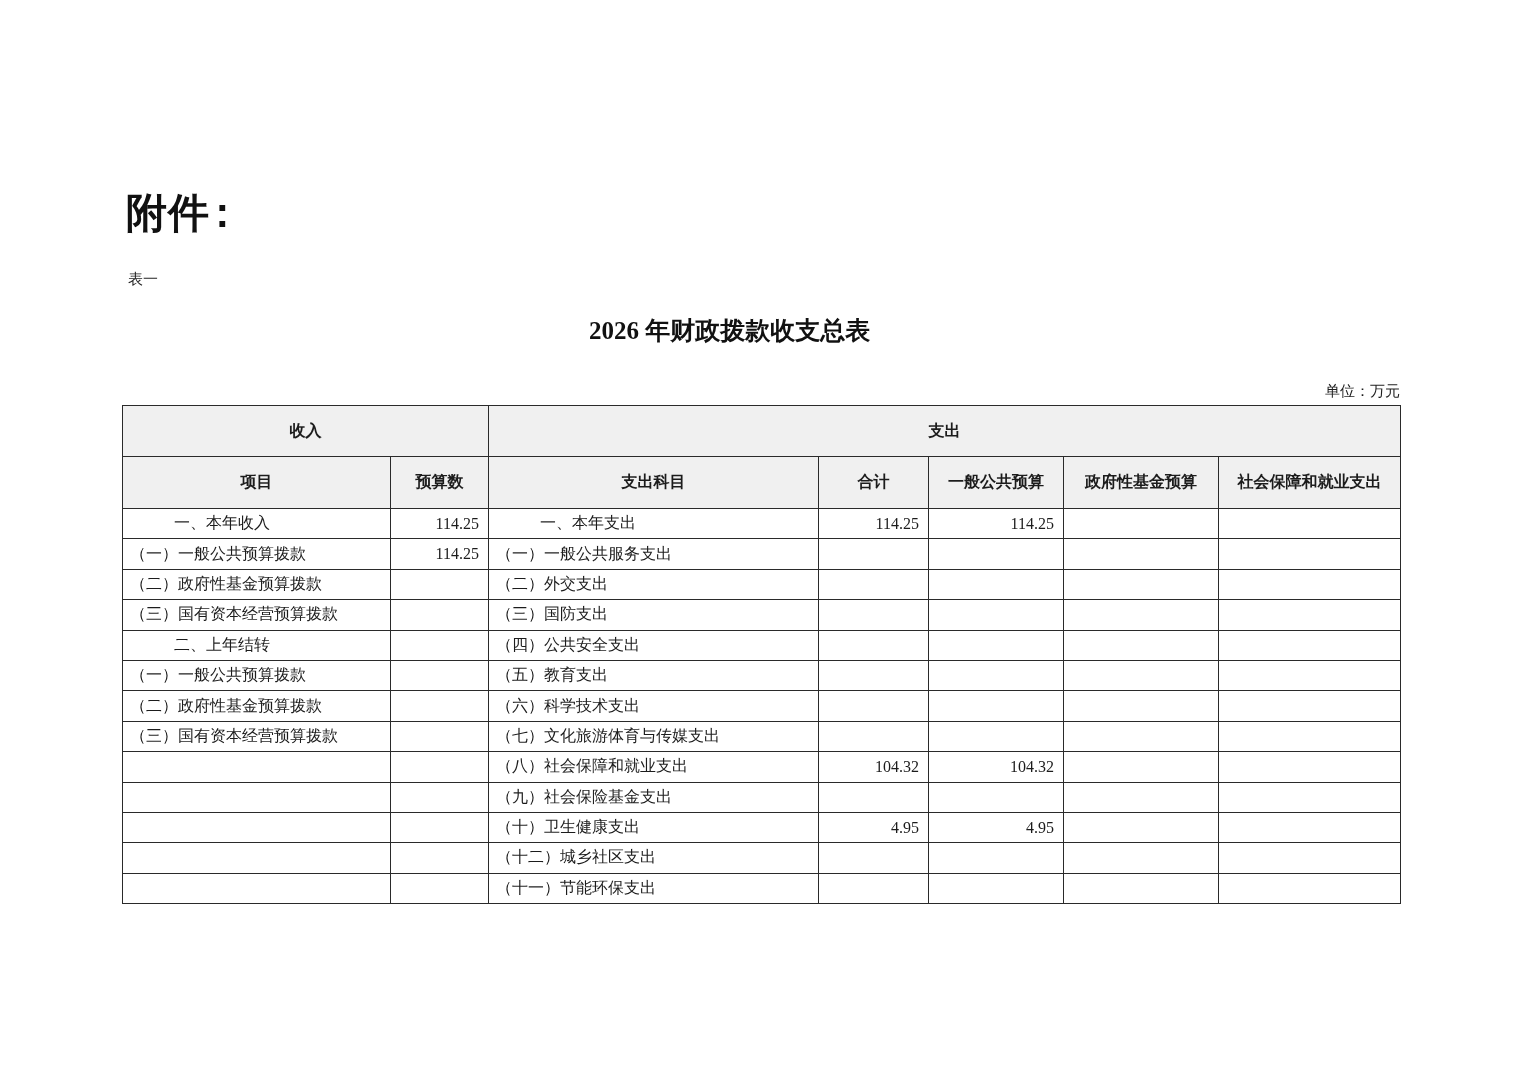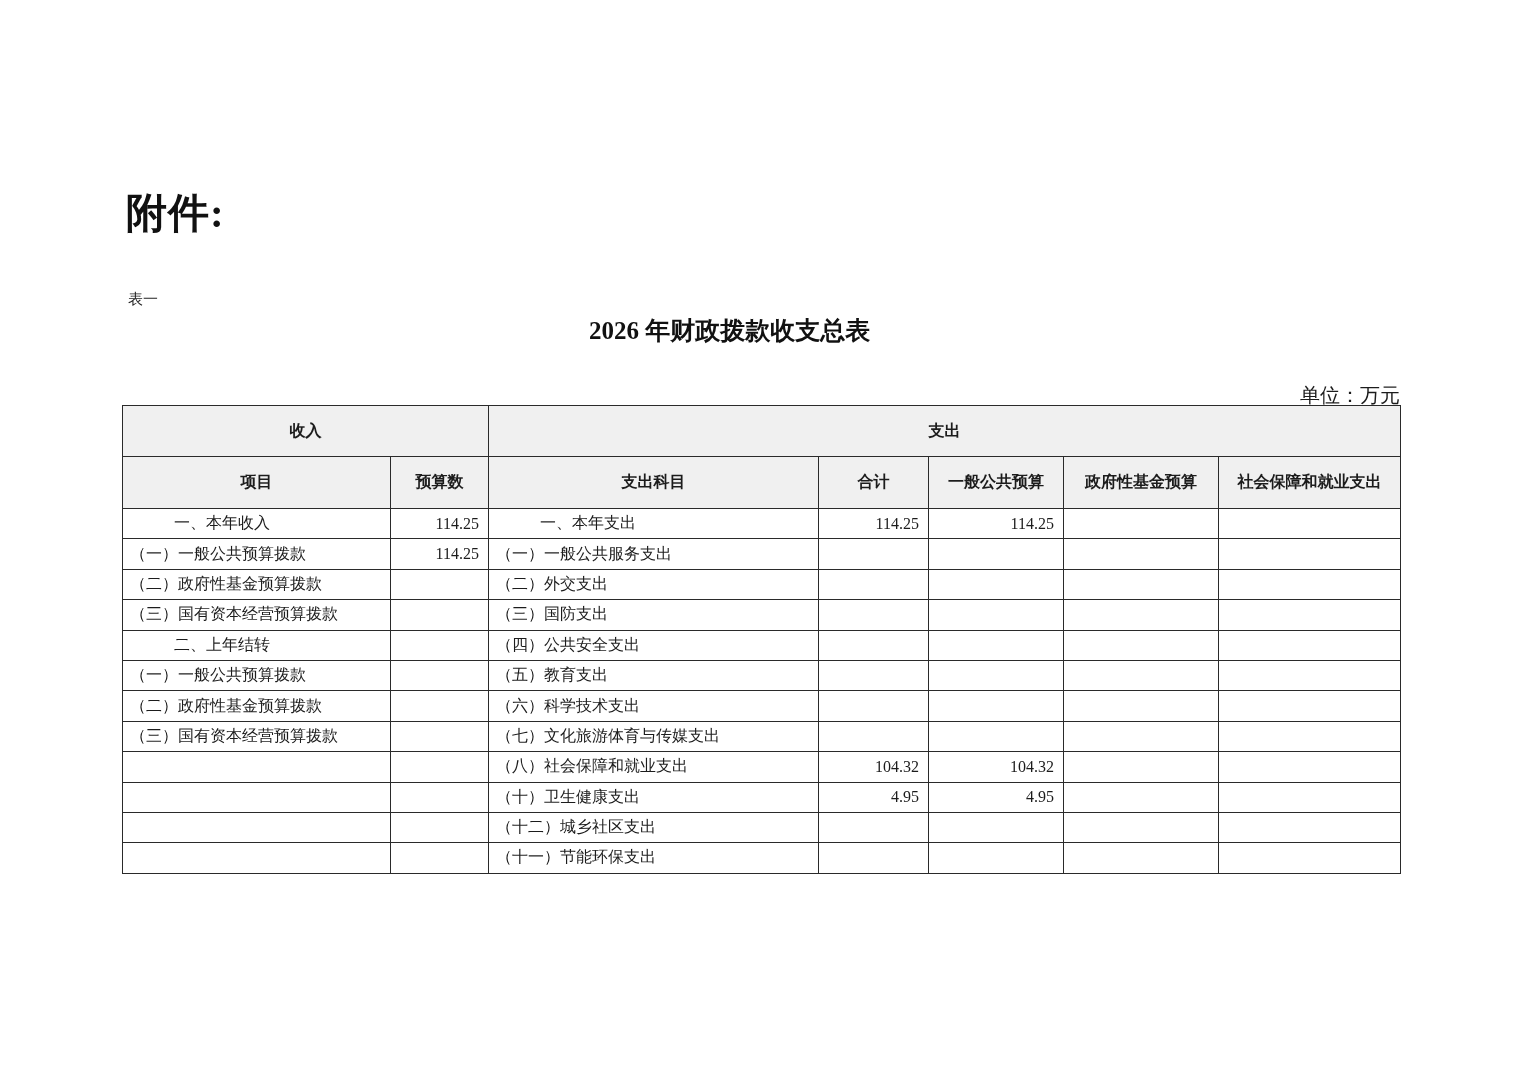--- a/index.html
+++ b/index.html
@@ -13,50 +13,49 @@
     position: relative;
     font-family: "Liberation Serif", "DejaVu Serif", serif;
     color: #1c1c1c;
     overflow: hidden;
   }
   .attachment {
     position: absolute;
     left: 126px;
     top: 186px;
     margin: 0;
-    font-family: Liberation Serif, serif;
+    font-family: Liberation Mono, monospace;
     font-size: 41px;
     font-weight: 700;
     color: #111111;
     letter-spacing: 1px;
     text-align: center;
   }
   .table-label {
     position: absolute;
     left: 128px;
     top: 270px;
     font-size: 15px;
     color: #222222;
-    margin-top: 20px;
   }
   .doc-title {
     position: absolute;
     left: 0;
     top: 314px;
     width: 1459px;
     text-align: center;
     font-size: 25px;
     font-weight: 600;
     color: #111111;
   }
   .unit-label {
     position: absolute;
     top: 382px;
     right: 120px;
-    font-size: 20px;
+    font-size: 15px;
     color: #1c1c1c;
   }
   table.budget-table {
     position: absolute;
     left: 122px;
     top: 405px;
     width: 1278px;
     border-collapse: collapse;
     table-layout: fixed;
     font-size: 16px;
@@ -202,20 +201,29 @@
       <td class="num"></td>
       <td class="item">（八）社会保障和就业支出</td>
       <td class="num">104.32</td>
       <td class="num">104.32</td>
       <td class="num"></td>
       <td class="num"></td>
     </tr>
     <tr>
       <td class="item"></td>
       <td class="num"></td>
+      <td class="item">（九）社会保险基金支出</td>
+      <td class="num"></td>
+      <td class="num"></td>
+      <td class="num"></td>
+      <td class="num"></td>
+    </tr>
+    <tr>
+      <td class="item"></td>
+      <td class="num"></td>
       <td class="item">（十）卫生健康支出</td>
       <td class="num">4.95</td>
       <td class="num">4.95</td>
       <td class="num"></td>
       <td class="num"></td>
     </tr>
     <tr>
       <td class="item"></td>
       <td class="num"></td>
       <td class="item">（十二）城乡社区支出</td>

